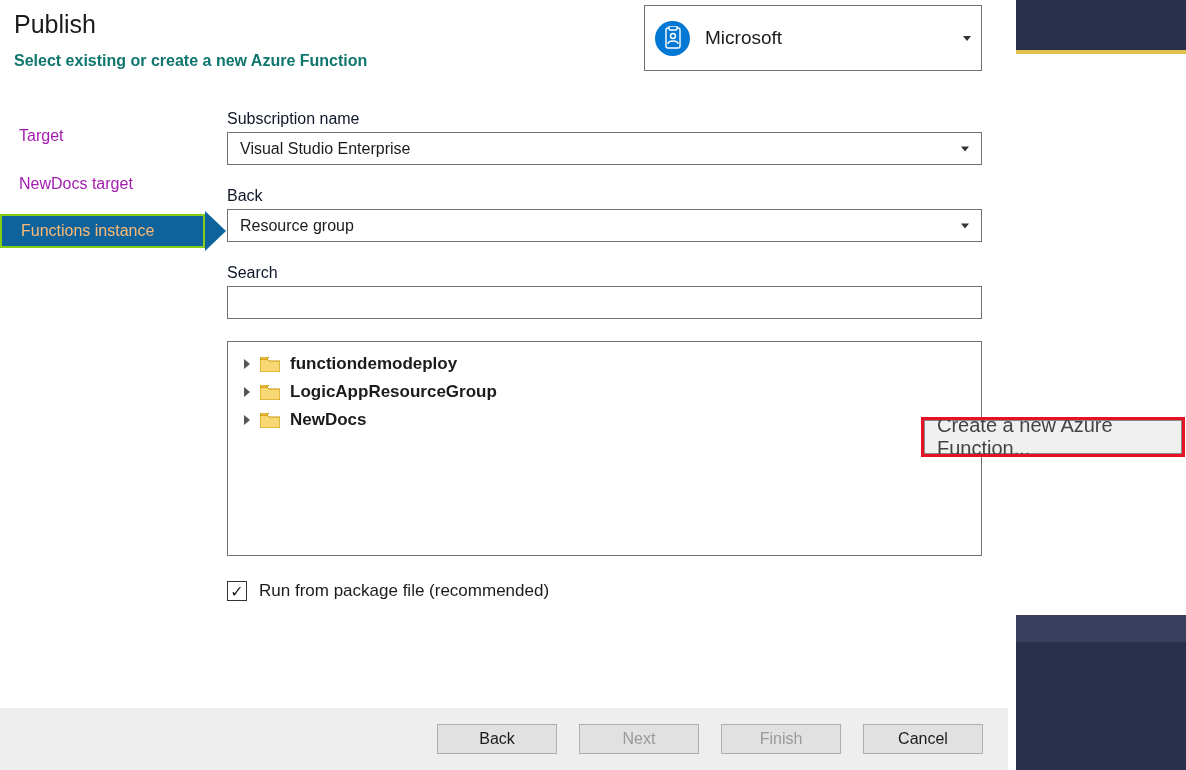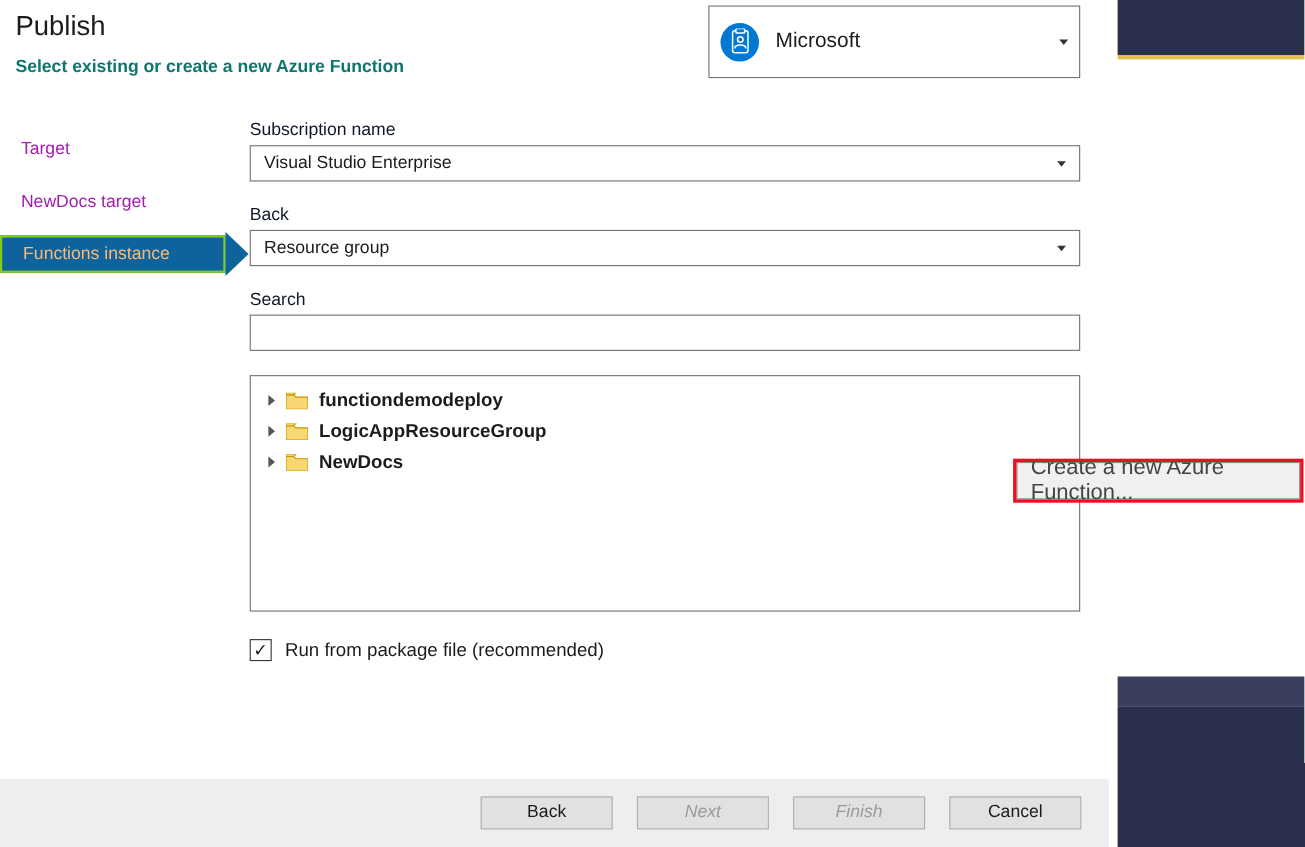--- a/index.html
+++ b/index.html
@@ -201,21 +201,20 @@
     width: 120px; height: 30px;
     border: 1px solid #adadad;
     background: #e1e1e1;
     font-size: 16px;
     display: flex; align-items: center; justify-content: center;
     cursor: pointer;
   }
   .footer-btn.disabled {
     color: #9a9a9a;
     cursor: default;
-    font-style: italic;
   }
   .right-strip {
     position: absolute;
     left: 1016px;
     top: 0;
     width: 170px;
     height: 770px;
     background: #ffffff;
   }
   .right-strip .bar1 {

